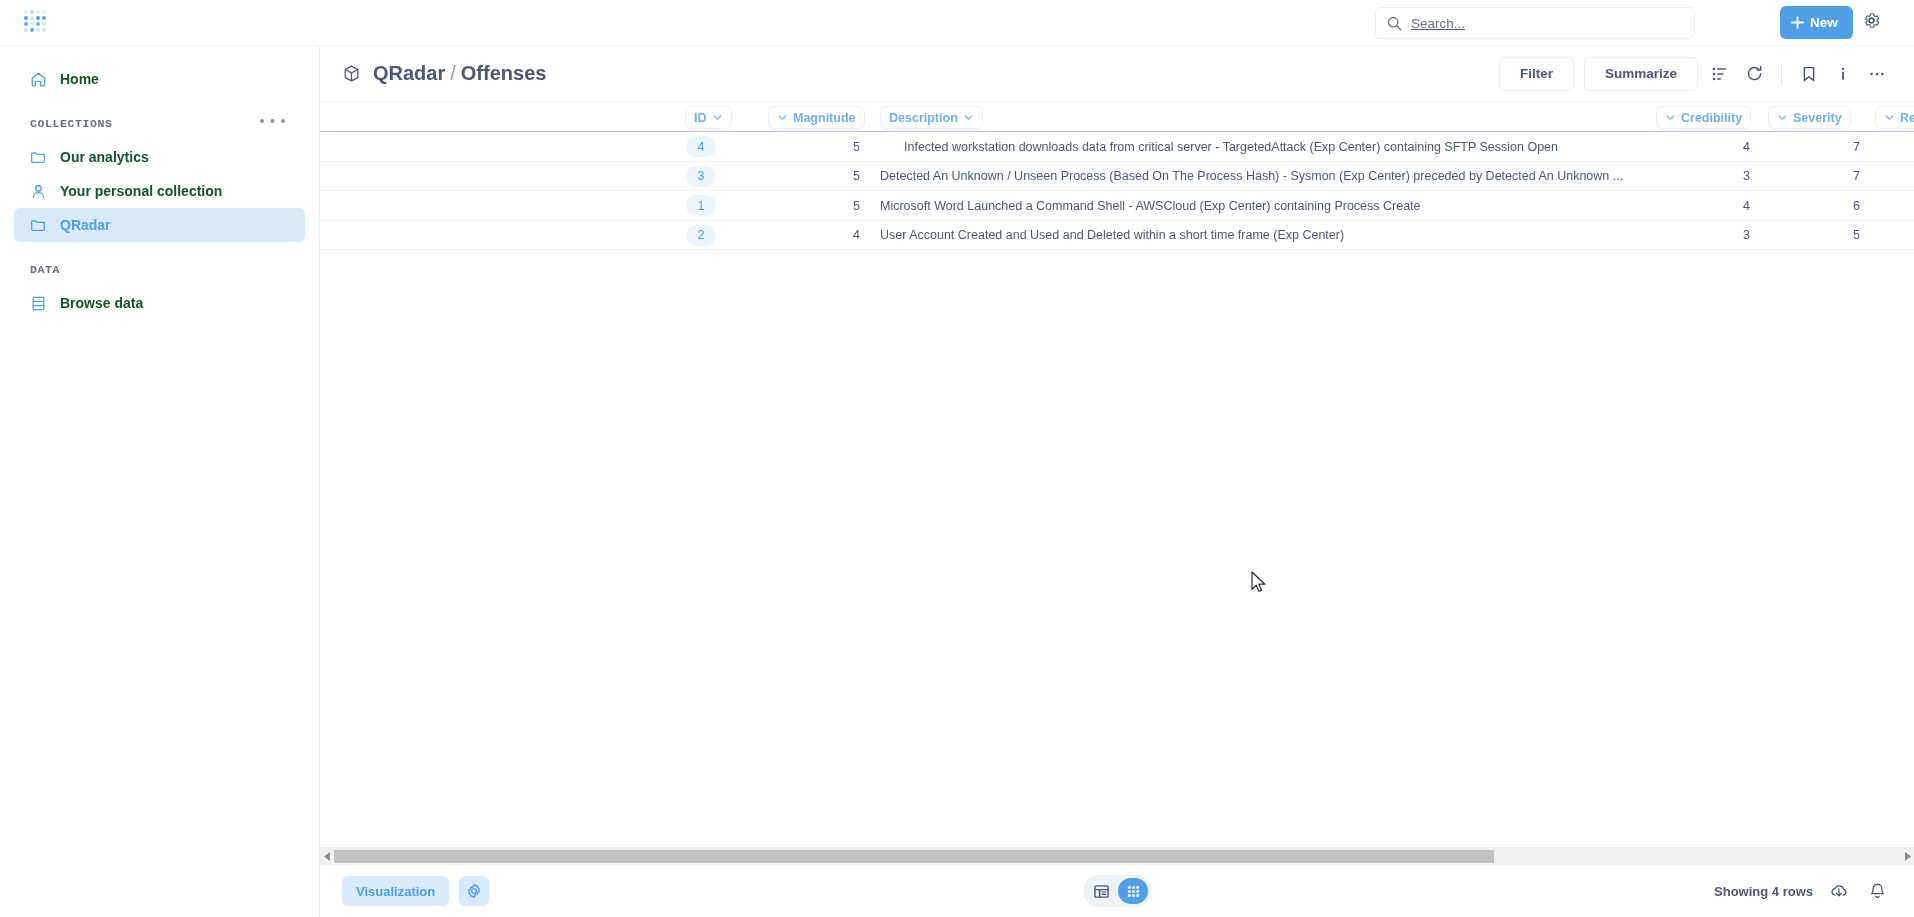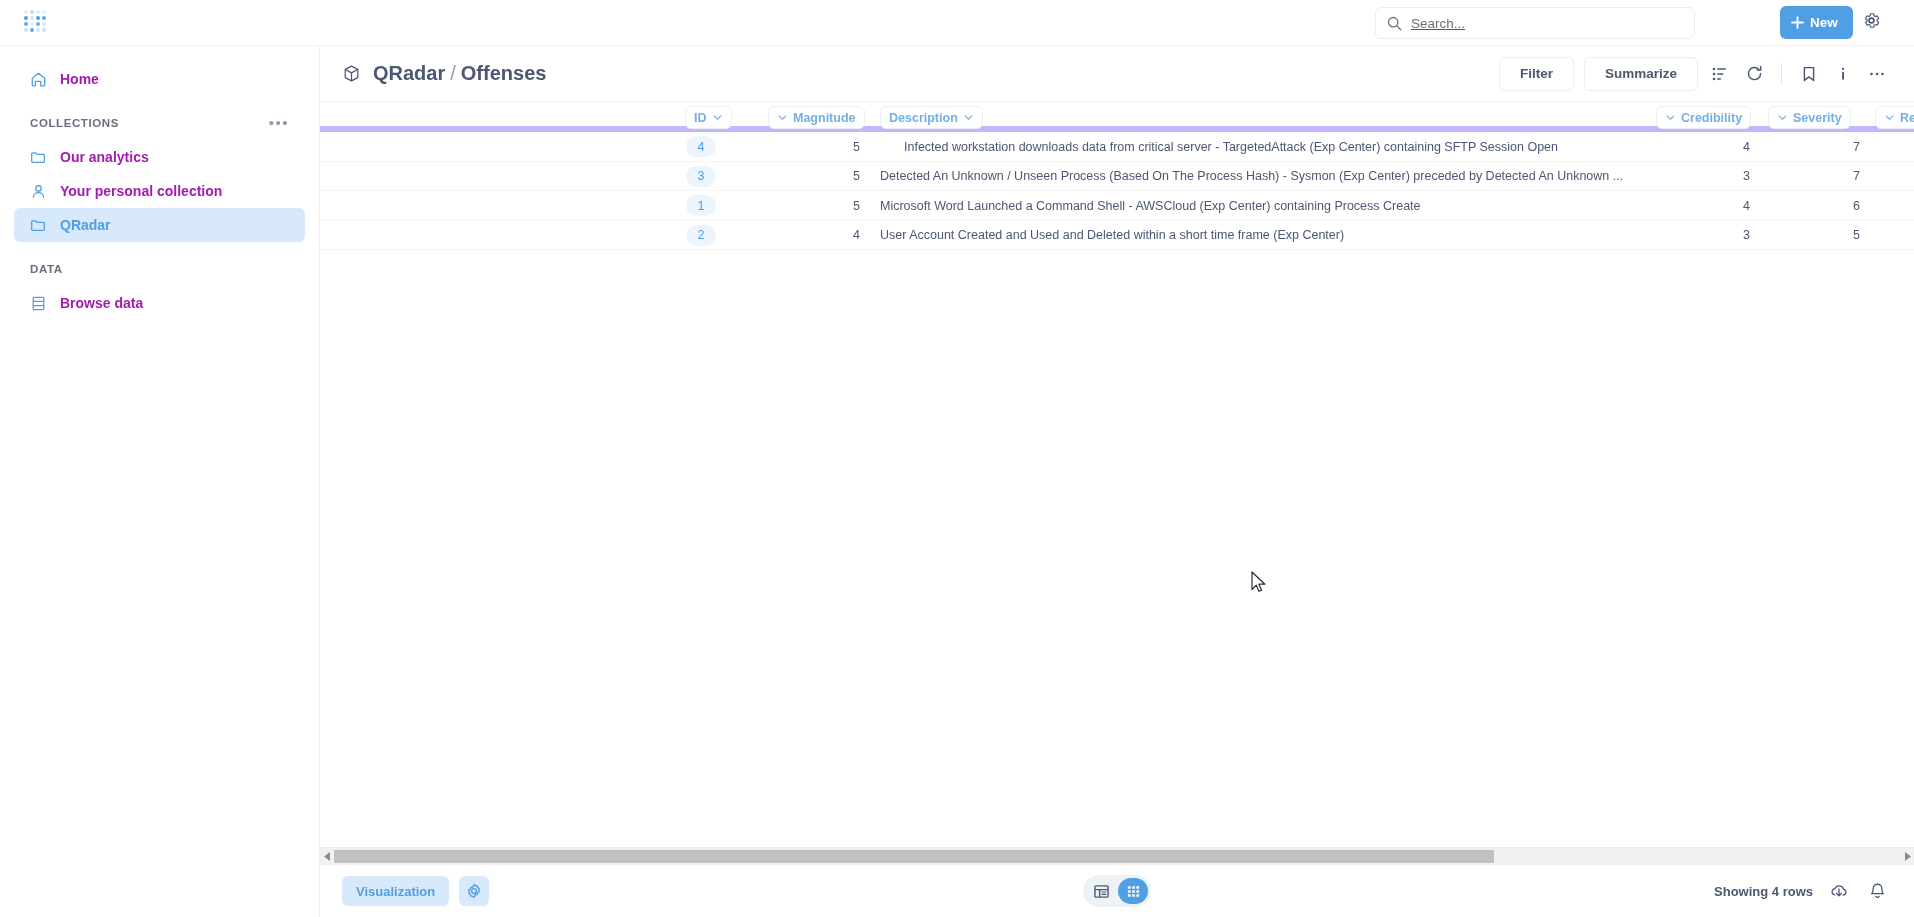--- a/index.html
+++ b/index.html
@@ -48,27 +48,27 @@
   .sidebar {
     position: absolute; left: 0; top: 46px; width: 320px; height: 871px;
     background: #fff; border-right: 1px solid #f0f0f2;
     padding-top: 16px;
   }
   .nav-item {
     display: flex; align-items: center; height: 34px;
     margin: 0 14px; padding-left: 16px; border-radius: 6px;
     cursor: pointer;
   }
-  .nav-item .lbl { font-size: 14px; font-weight: bold; color: #a21caf; margin-left: 13px; white-space: nowrap; }
+  .nav-item .lbl { font-size: 14px; font-weight: bold; color: #14532d; margin-left: 13px; white-space: nowrap; }
   .nav-item.active { background: #d7e9fb; }
   .nav-item.active .lbl { color: #509ee3; }
   .nav-icon { width: 17px; height: 17px; display: block; flex: none; }
   .section-head {
     display:flex; align-items:center; justify-content: space-between;
-    margin: 16px 30px 6px 30px; height: 22px;
+    margin: 16px 30px 6px 30px; height: 22px; font-family: Liberation Mono, monospace;
   }
   .section-title { font-size: 11.5px; font-weight: bold; letter-spacing: .6px; color: #696e7b; }
   .ellipsis-btn { color: #949aab; font-size: 15px; letter-spacing: 1.5px; cursor:pointer; line-height: 10px; }
 
   
   .main { position: absolute; left: 320px; top: 46px; width: 1594px; height: 871px; background: #fff; }
   .qheader {
     height: 56px; display: flex; align-items: center; padding: 0 25px 0 22px;
     border-bottom: 1px solid #f0f0f2;
     justify-content: center;
@@ -83,21 +83,21 @@
     border-radius: 6px; color: #4c5773; font-size: 13.5px; font-weight: bold;
     font-family: "Liberation Sans", sans-serif; cursor: pointer;
   }
   .icon-btn { width: 24px; height: 24px; display:flex; align-items:center; justify-content:center; cursor:pointer; }
   .icon-btn svg { display:block; }
   .vdivider { width:1px; height: 22px; background:#e3e7ea; margin: 0 5px; }
 
   
   .table-area { position: absolute; left:0; top:56px; width:1594px; height: 790px; }
   .thead {
-    height: 30px; border-bottom: 6px solid #c4b5fd;
+    height: 30px; border-bottom: 1px solid #c4b5fd;
     position: relative;
   }
   .th {
     position: absolute; top: 4px; height: 23px;
     border: 1px solid #e8f0f9; border-radius: 6px;
     display: flex; align-items: center; gap: 5px;
     padding: 0 8px;
     color: #74afe5; font-size: 12.5px; font-weight: bold;
     background: #fff; cursor: pointer; white-space: nowrap;
   }

